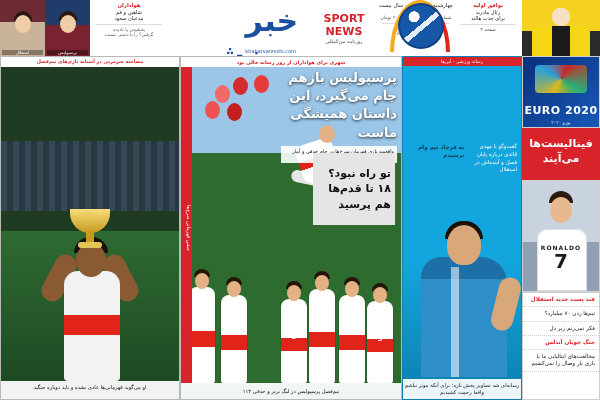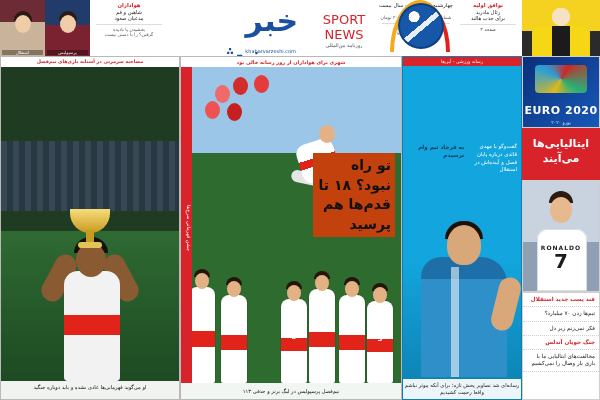--- a/index.html
+++ b/index.html
@@ -96,21 +96,21 @@
     border-right: 4px solid #e2231a;
     box-sizing: border-box;
     background: transparent;
   }
   .mast-sportnews {
     position: absolute;
     right: 216px; top: 12px;
     text-align: center;
     width: 80px;
   }
-  .mast-sportnews .t1 { font-size: 13px; font-weight: normal; color: #d8232a; }
+  .mast-sportnews .t1 { font-size: 11px; font-weight: bold; color: #d8232a; }
   .mast-sportnews .t2 { font-size: 5px; color: #555; }
   .mast-col-c { left: 92px; width: 74px; top: 2px; }
   .mast-right-photos {
     position: absolute;
     left: 0; top: 0;
     width: 90px; height: 56px;
     display: flex;
   }
   .mast-ph {
     flex: 1;
@@ -382,25 +382,25 @@
     color: #111;
     font-size: 5px;
     line-height: 1.35;
     padding: 2px 3px;
     text-align: right;
   }
   .per-yellow {
     position: absolute;
     right: 6px; top: 96px;
     width: 74px;
-    background: #c2410c;
+    background: #e5e5e5;
     color: #111;
-    font-size: 14px;
-    font-weight: bold;
-    padding: 3px 4px;
+    font-size: 11px;
+    font-weight: bold;
+    padding: 13px 4px;
     line-height: 1.4;
     text-align: right;
     z-index: 5;
   }
   .per-pitch {
     position: absolute;
     left: 0; right: 0; top: 10px; bottom: 0;
     background:
       linear-gradient(#9cc6e8 0 26%, #2e6b2f 26% 100%);
   }
@@ -698,21 +698,21 @@
 
   <div class="body-grid">
 
     <div class="panel p-euro">
       <div class="euro-logo"></div>
       <div class="euro-text">EURO 2020</div>
       <div class="euro-sub">یورو ۲۰۲۰</div>
     </div>
 
     <div class="panel p-redbox">
-      <div class="redbox-t">ایتالیایی‌ها می‌آیند</div>
+      <div class="redbox-t">فینالیست‌ها می‌آیند</div>
     </div>
 
     <div class="panel p-ronaldo">
       <div class="ron-hair"></div>
       <div class="ron-head"></div>
       <div class="ron-shirt"></div>
       <div class="ron-name">RONALDO</div>
       <div class="ron-num">7</div>
     </div>
 
@@ -782,20 +782,24 @@
           <div class="pl pl-g">
             <div class="hr"></div>
             <div class="hd"></div>
             <div class="no">5</div>
           </div>
         </div>
       </div>
 
       <div class="per-top-strip">شهری برای هواداران از روز رسانه خالی بود</div>
 
+      <div class="per-head-wrap">
+        <div class="per-head">پرسپولیس بازهم جام می‌گیرد، این داستان همیشگی ماست</div>
+        <div class="per-sub-box">واقعیت بازی قهرمان سرخ‌ها در جام حذفی و آمار نیم‌فصل را بخوانید</div>
+      </div>
 
       <div class="per-yellow">تو راه نبود؟ ۱۸ تا قدم‌ها هم پرسید</div>
 
       <div class="per-side-red">جشن قهرمانی سرخ‌ها</div>
       <div class="per-bottom-strip">نیم‌فصل پرسپولیس در لیگ برتر و حذفی ۱۱۳</div>
     </div>
 
     <div class="panel p-trophy">
       <div class="tr-photo">
         <div class="tr-crowd"></div>

